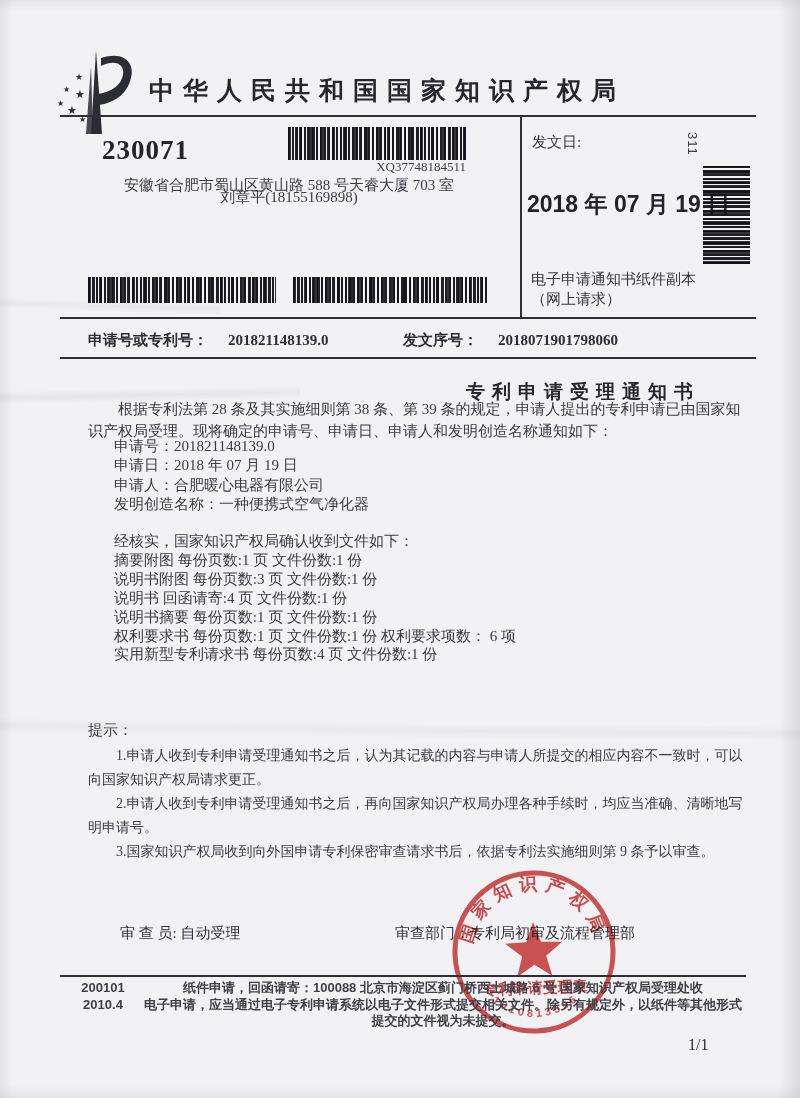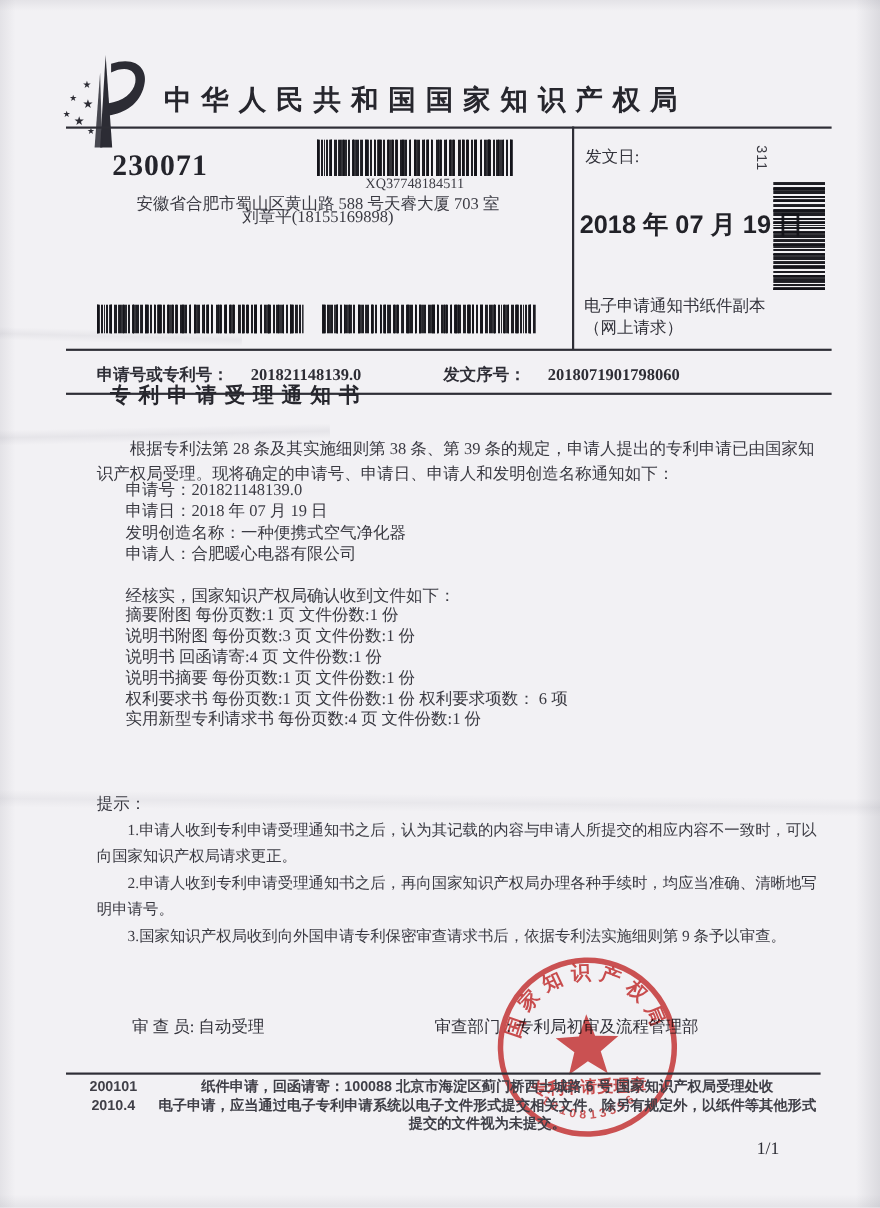--- a/index.html
+++ b/index.html
@@ -36,39 +36,39 @@
       repeating-linear-gradient(0deg, rgba(18,18,24,.95) 0 2px, rgba(0,0,0,0) 2px 4px),
       repeating-linear-gradient(0deg, rgba(18,18,24,.9) 0 1px, rgba(0,0,0,0) 1px 6.5px),
       repeating-linear-gradient(0deg, rgba(18,18,24,.85) 0 3px, rgba(0,0,0,0) 3px 10px);
   }
   .agency{
     left:57px;top:74px;width:660px;text-align:center;
     font-size:25px;font-weight:bold;letter-spacing:9px;color:#26262d;
     font-family:"Liberation Sans","DejaVu Sans",sans-serif;
   }
   .code230071{left:102px;top:135px;font-size:27px;font-weight:bold;color:#24242b;letter-spacing:1px;}
-  .bclabel{left:288px;top:159px;width:178px;text-align:center;font-size:13px;color:#3c3c44;}
+  .bclabel{left:288px;top:159px;width:178px;text-align:right;font-size:13px;color:#3c3c44;}
   .addr{left:58px;top:176px;width:462px;text-align:center;font-size:15px;color:#3a3a42;}
   .addr2{left:58px;top:188px;width:462px;text-align:center;font-size:15px;color:#3a3a42;}
   .fawenri{left:532px;top:133px;font-size:15px;color:#34343c;}
   .dispatchdate{
     left:527px;top:189px;font-size:23px;font-weight:bold;color:#222228;
     font-family:"Liberation Sans","DejaVu Sans",sans-serif;letter-spacing:0px;
   }
   .copynote{left:531px;top:269px;width:168px;font-size:15px;line-height:20px;color:#34343c;white-space:normal;}
   .side311{
     left:700px;top:132px;font-size:13px;color:#3a3a42;
     font-family:"Liberation Sans",sans-serif;
     transform:rotate(90deg);transform-origin:left top;
     letter-spacing:1px;
   }
   .refrow{font-size:15px;font-weight:600;color:#2d2d35;}
   .refval{font-weight:700;margin-left:20px;}
   .noticetitle{
-    left:100px;top:346px;width:600px;text-align:left;
+    left:100px;top:379px;width:600px;text-align:right;
     font-size:19px;font-weight:bold;letter-spacing:7px;color:#26262d;
     font-family:"Liberation Sans","DejaVu Sans",sans-serif;
   }
   .body15{font-size:15px;color:#3a3a42;}
   .para{position:absolute;white-space:normal;margin:0;}
   .intro{left:88px;top:398px;width:660px;line-height:22px;text-indent:2em;}
   .fields{left:114px;top:437px;line-height:19.3px;}
   .fields div{height:19.3px;}
   .recvintro{left:114px;top:532px;}
   .recvitems{left:114px;top:551px;line-height:18.9px;}
@@ -139,22 +139,22 @@
   </div>
   <div class="rule" style="left:60px;top:357px;width:696px;"></div>
 
   <div class="t noticetitle">专利申请受理通知书</div>
 
   <p class="para body15 intro">根据专利法第 28 条及其实施细则第 38 条、第 39 条的规定，申请人提出的专利申请已由国家知识产权局受理。现将确定的申请号、申请日、申请人和发明创造名称通知如下：</p>
 
   <div class="t body15 fields">
     <div>申请号：201821148139.0</div>
     <div>申请日：2018 年 07 月 19 日</div>
+    <div>申请人：合肥暖心电器有限公司</div>
     <div>发明创造名称：一种便携式空气净化器</div>
-    <div>申请人：合肥暖心电器有限公司</div>
   </div>
 
   <div class="t body15 recvintro">经核实，国家知识产权局确认收到文件如下：</div>
   <div class="t body15 recvitems">
     <div>摘要附图 每份页数:1 页 文件份数:1 份</div>
     <div>说明书附图 每份页数:3 页 文件份数:1 份</div>
     <div>说明书 回函请寄:4 页 文件份数:1 份</div>
     <div>说明书摘要 每份页数:1 页 文件份数:1 份</div>
     <div>权利要求书 每份页数:1 页 文件份数:1 份 权利要求项数： 6 项</div>
     <div>实用新型专利请求书 每份页数:4 页 文件份数:1 份</div>

